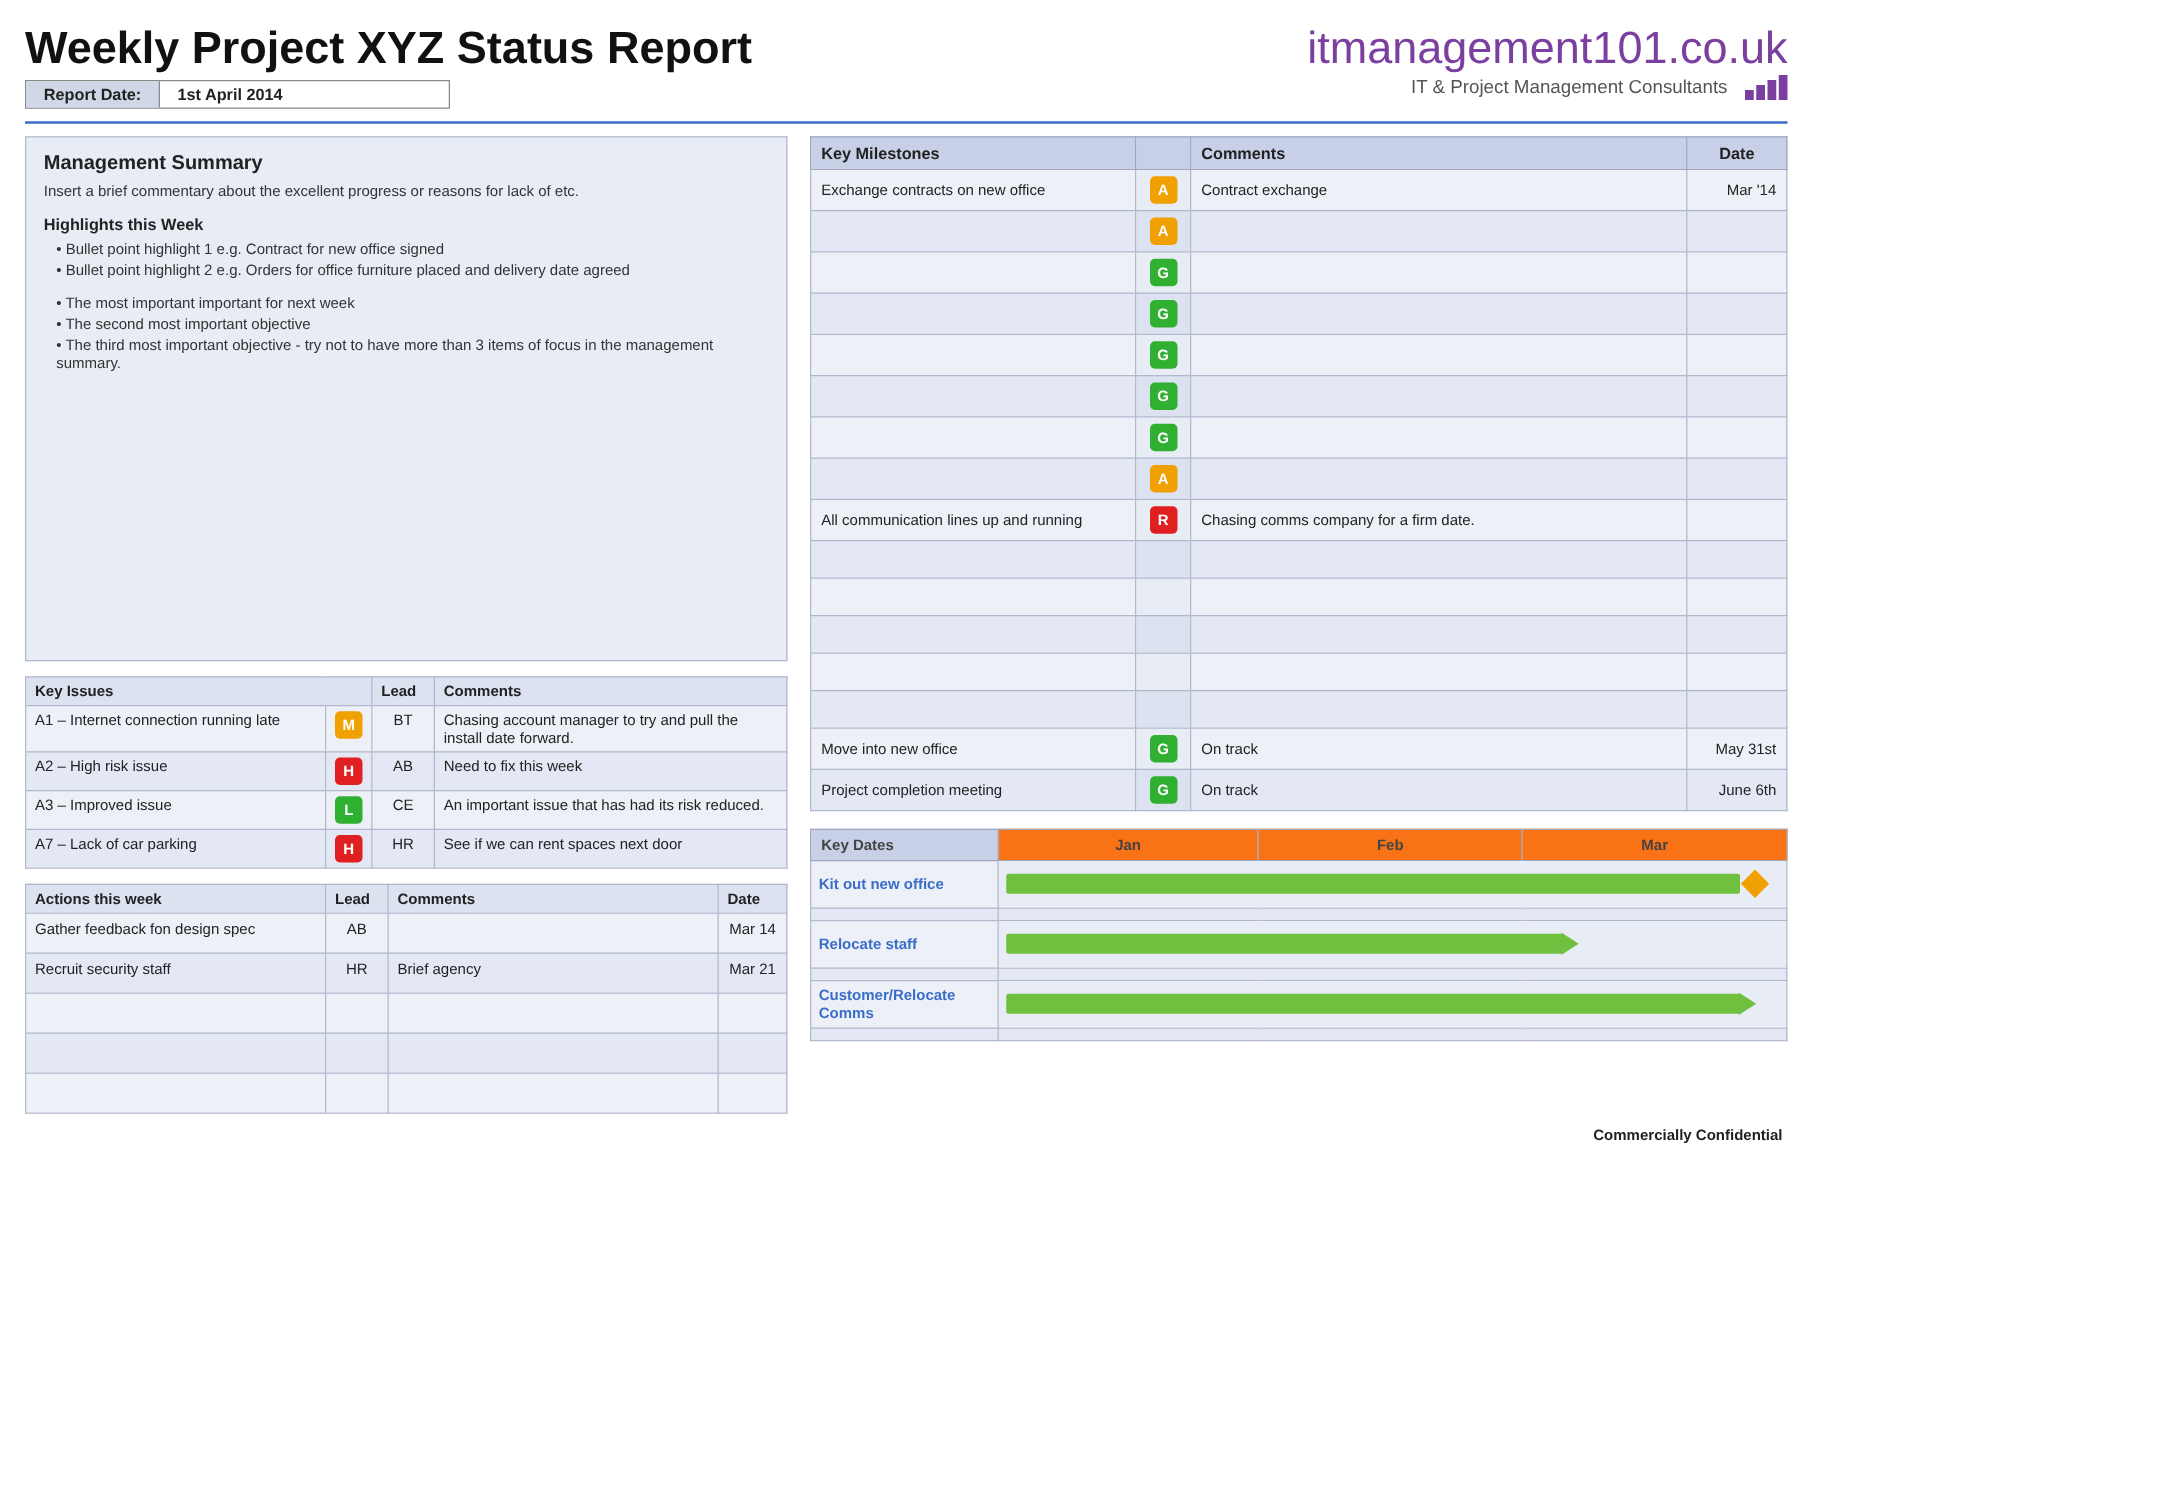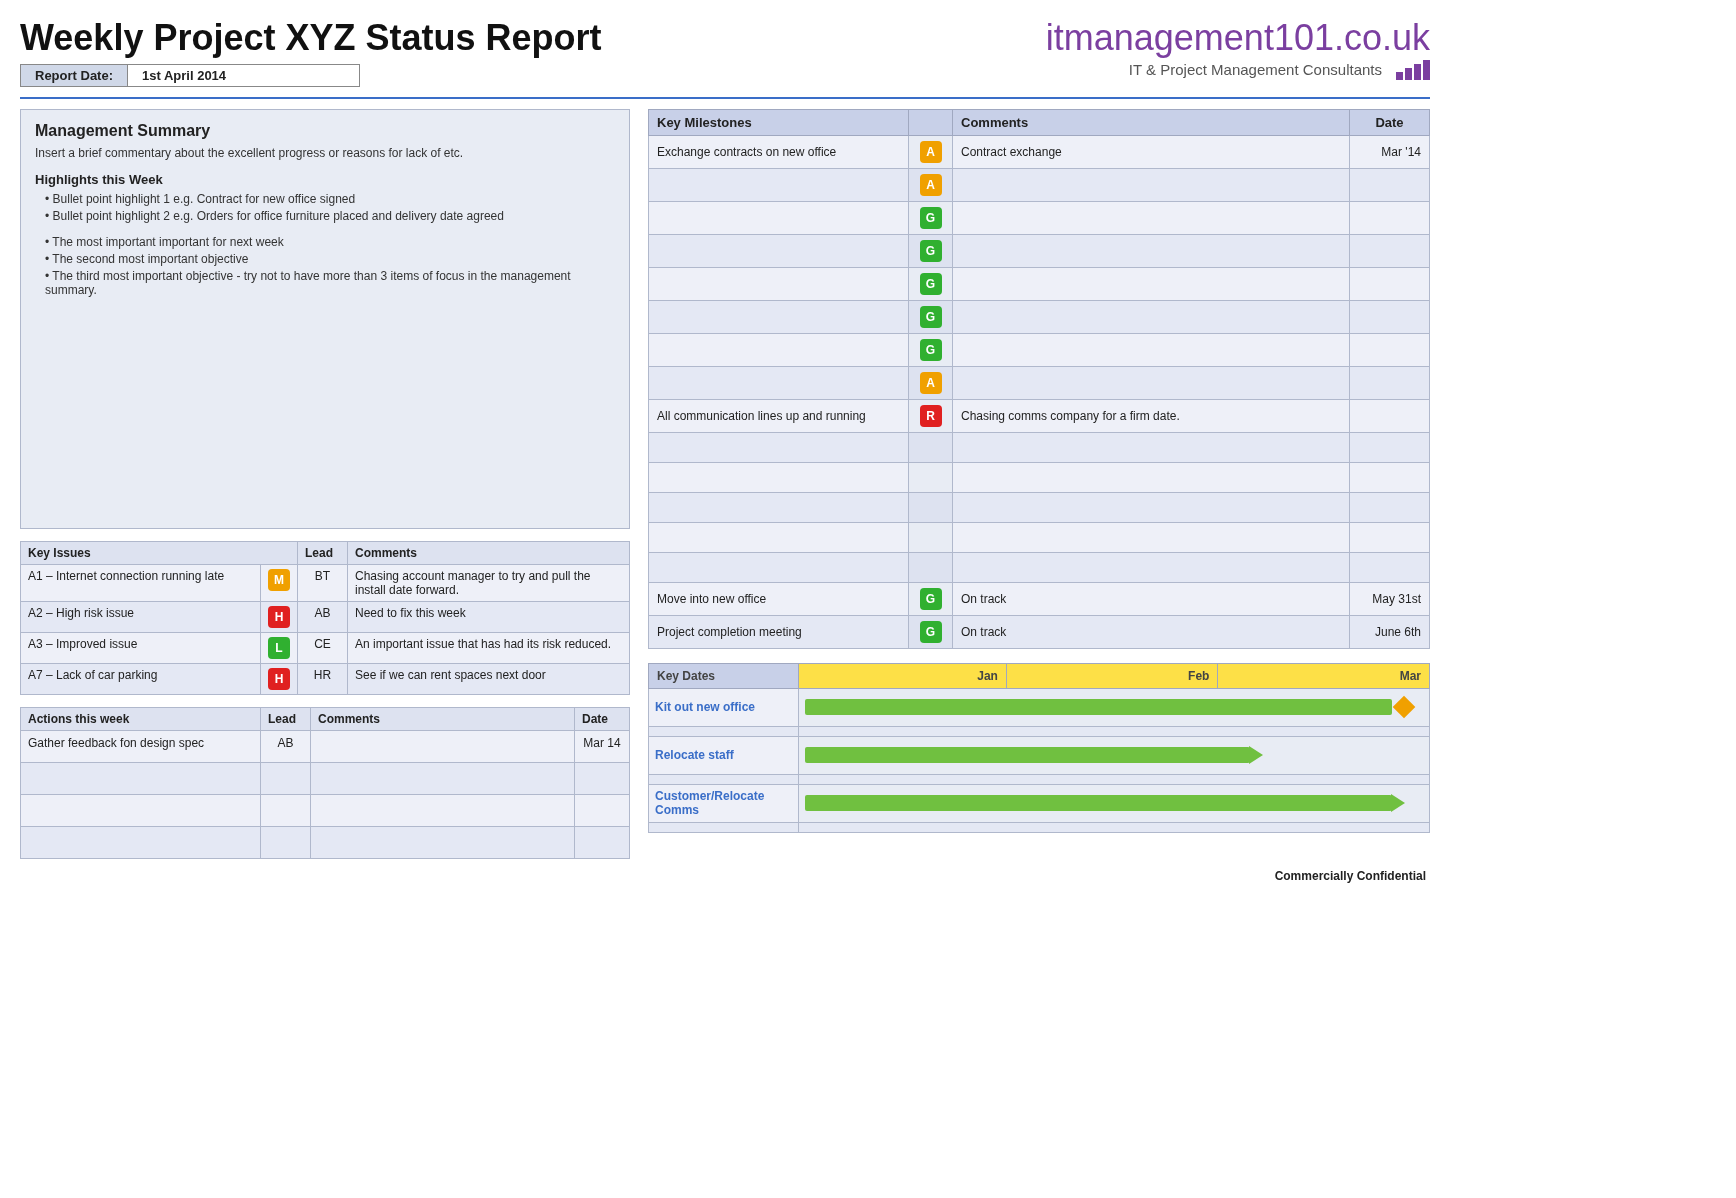--- a/index.html
+++ b/index.html
@@ -240,26 +240,26 @@
 
     
     .gantt-section {
       margin-top: 14px;
     }
     .gantt-table {
       width: 100%;
       border-collapse: collapse;
     }
     .gantt-table th {
-      background: #fde047;
+      background: #f97316;
       border: 1px solid #a0a8c0;
       padding: 5px 8px;
       font-size: 12px;
       font-weight: bold;
-      text-align: right;
+      text-align: center;
       color: #444;
     }
     .gantt-table th.key-dates {
       text-align: left;
       background: #c8d0e8;
     }
     .gantt-table td {
       border: 1px solid #b0b8cc;
       padding: 4px 6px;
       vertical-align: middle;
@@ -428,20 +428,26 @@
             </tr>
           </thead>
           <tbody id="actions-body">
           <tr>
     <td>Gather feedback fon design spec</td>
     <td style="text-align:center">AB</td>
     <td></td>
     <td style="text-align:center">Mar 14</td>
   </tr>
               <tr>
+    <td>Recruit security staff</td>
+    <td style="text-align:center">HR</td>
+    <td>Brief agency</td>
+    <td style="text-align:center">Mar 21</td>
+  </tr>
+              <tr>
     <td></td>
     <td style="text-align:center"></td>
     <td></td>
     <td style="text-align:center"></td>
   </tr>
               <tr>
     <td></td>
     <td style="text-align:center"></td>
     <td></td>
     <td style="text-align:center"></td>

